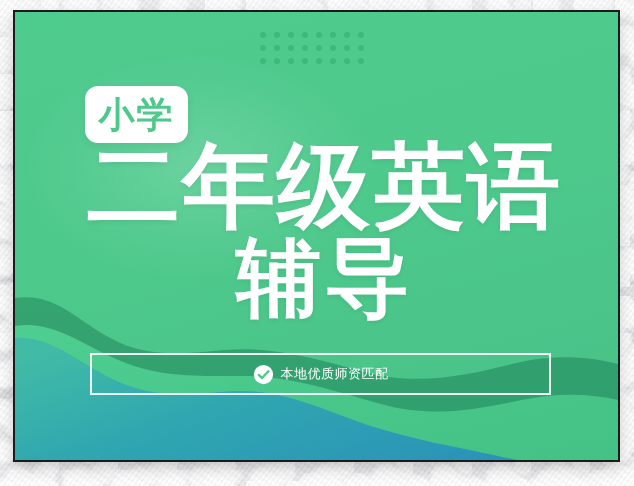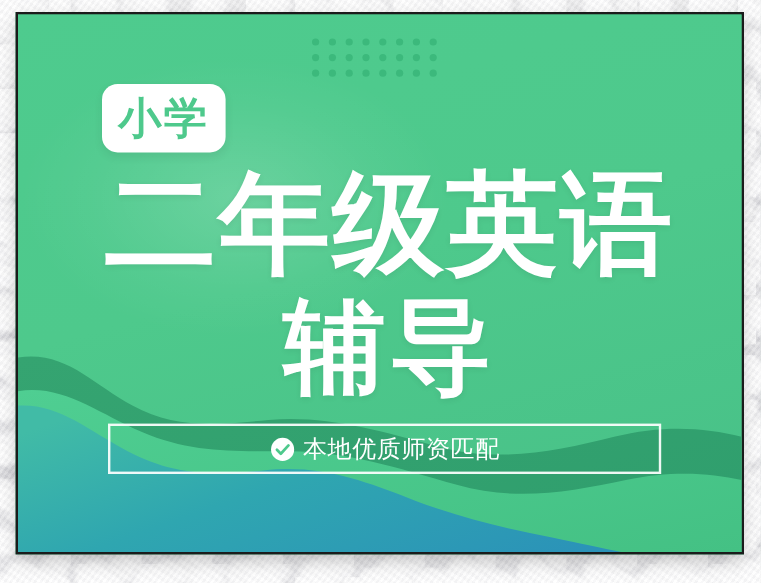--- a/index.html
+++ b/index.html
@@ -95,21 +95,21 @@
     width: 6px;
     height: 6px;
     border-radius: 50%;
     background: #3cb97c;
   }
 
   
   #level-badge {
     position: absolute;
     left: 70px;
-    top: 58px;
+    top: 74px;
     width: 103px;
     height: 57px;
     background: #ffffff;
     border-radius: 13px;
     display: flex;
     align-items: center;
     justify-content: center;
     z-index: 5;
     box-shadow: 0 3px 8px rgba(0,0,0,0.07);
   }
@@ -142,21 +142,21 @@
     text-shadow: 0 2px 5px rgba(0,0,0,0.07);
   }
   #headline-line-1 {
     font-size: 93px;
     letter-spacing: 2px;
     padding-left: 5px;
   }
   #headline-line-2 {
     font-size: 85px;
     letter-spacing: 4px;
-    margin-top: 14px;
+    margin-top: 2px;
     padding-left: 6px;
   }
 
   
   #feature-bar {
     position: absolute;
     left: 75px;
     top: 341px;
     width: 461px;
     height: 42px;
@@ -174,21 +174,21 @@
     gap: 7px;
   }
   .check-icon {
     flex: 0 0 auto;
     width: 21px;
     height: 21px;
     display: block;
   }
   .feature-label {
     font-family: Liberation Serif, serif;
-    font-size: 20px;
+    font-size: 13px;
     font-weight: 400;
     color: #ffffff;
     white-space: nowrap;
     letter-spacing: 0.5px;
   }
 </style>
 </head>
 <body>
 
 <div id="backdrop"></div>

